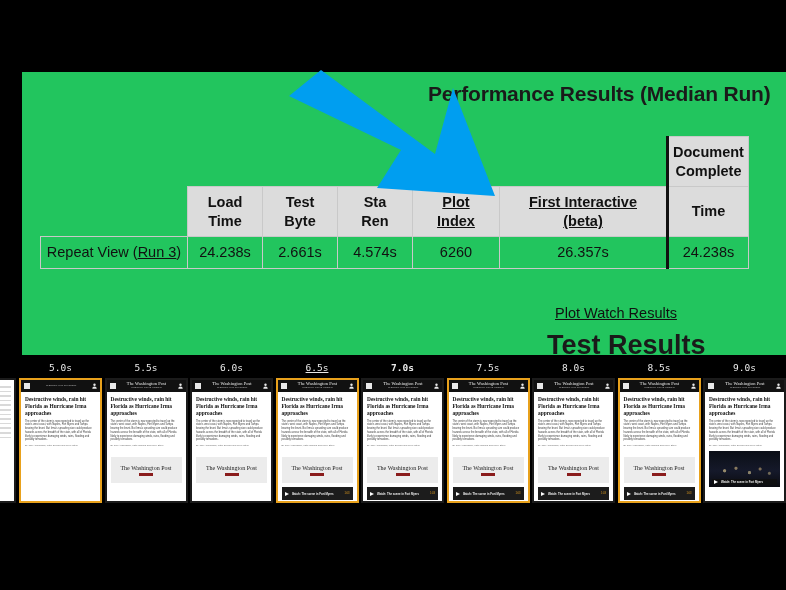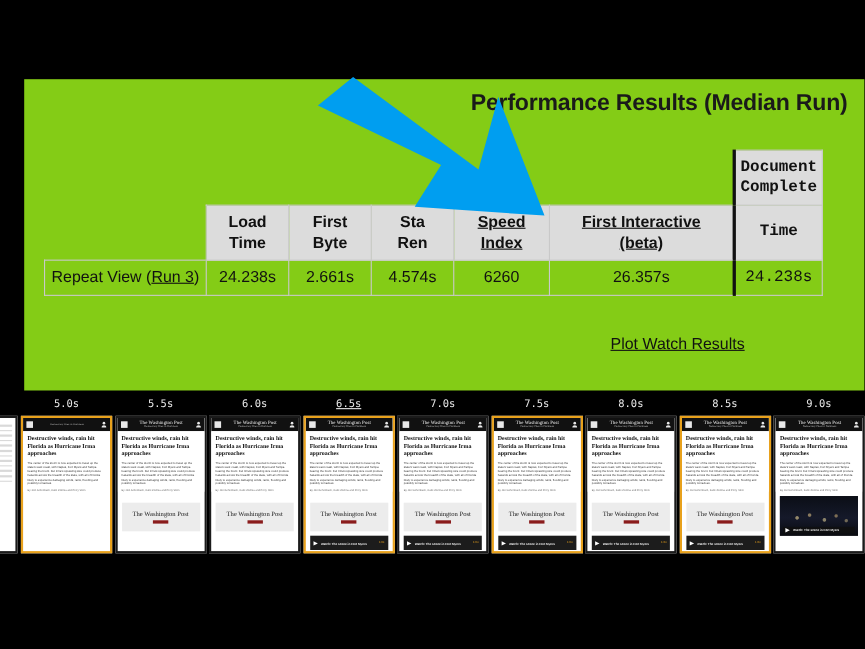--- a/index.html
+++ b/index.html
@@ -7,21 +7,21 @@
     width:786px;height:590px;overflow:hidden;
     background:#000;
     font-family:"Liberation Sans", sans-serif;
     -webkit-font-smoothing:antialiased;
   }
   .stage{position:relative;width:786px;height:590px;background:#000;overflow:hidden;}
 
   
   .page-panel{
     position:absolute;left:22px;top:72px;width:764px;height:283px;
-    background:#84cc16;overflow:hidden;
+    background:#22c55e;overflow:hidden;
   }
 
   .perf-title{
     position:absolute;left:406px;top:10px;
     font-size:21px;font-weight:bold;color:#1a1a1a;
     white-space:nowrap;letter-spacing:-0.2px;
   }
 
   
   .res-table{
@@ -42,21 +42,21 @@
     background:#dcdcdc;
     font-weight:bold;
     color:#111;
   }
   .corner-cell{border:none !important;background:transparent !important;}
   .grp-cell{background:#dcdcdc;font-weight:bold;}
   .col-label{width:138px;text-align:left;padding-left:12px;}
   .col-num{width:66px;}
   .col-si{width:78px;}
   .col-fi{width:158px;}
-  .col-doc{width:70px;font-family:Liberation Mono, monospace;}
+  .col-doc{width:70px;}
   .thick-l{border-left:3px solid #111 !important;}
   .lnk{color:#111;text-decoration:underline;}
   .u{text-decoration:underline;}
   .rowlabel{text-align:center;padding:8px 10px;line-height:1.3;}
 
   .plot-link{
     position:absolute;left:533px;top:233px;
     font-size:14.5px;color:#111;text-decoration:underline;
     white-space:nowrap;cursor:pointer;
   }
@@ -168,29 +168,29 @@
           <th class="corner-cell col-fi"></th>
           <th class="grp-cell thick-l col-doc">Document Complete</th>
         </tr>
         <tr>
           <th class="corner-cell col-label"></th>
           <th class="col-num">
             <span>Load</span><br>
             <span>Time</span>
           </th>
           <th class="col-num">
-            <span>First</span><br>
+            <span>Test</span><br>
             <span>Byte</span>
           </th>
           <th class="col-num">
             <span>Sta</span><br>
             <span>Ren</span>
           </th>
           <th class="col-si">
-            <span class="u">Speed</span><br>
+            <span class="u">Plot</span><br>
             <span class="u">Index</span>
           </th>
           <th class="col-fi">
             <span class="u">First Interactive</span><br>
             <span class="u">(beta)</span>
           </th>
           <th class="thick-l col-doc">Time</th>
         </tr>
       </thead>
       <tbody>
@@ -203,20 +203,21 @@
           <td class="col-num">4.574s</td>
           <td class="col-si">6260</td>
           <td class="col-fi">26.357s</td>
           <td class="thick-l col-doc">24.238s</td>
         </tr>
       </tbody>
     </table>
 
     <div class="plot-link">Plot Watch Results</div>
 
+    <div class="test-results">Test Results</div>
   </div>
 
   <svg class="arrow" viewBox="0 0 220 145">
     <polygon points="4,28 36,2 150,86 168,20 210,128 92,120 116,82" fill="#009EF0"></polygon>
   </svg>
 
   <div class="filmstrip">
 
     <div class="edge-frame" style="left:-8px;">
       <div class="edge-lines">
@@ -312,21 +313,21 @@
           <div class="flogo">
             <span class="lt">The Washington Post</span>
             <span class="lb"></span>
           </div>
           <div class="fvideo">
             <span class="ply"></span>
             <span class="vtxt">Watch: The scene in Fort Myers</span>
             <span class="vdur">1:03</span>
           </div>
         </div>
-        <div class="ftime" style="left: 372.5px;">7.0s</div>
+        <div class="ftime" style="left: 372.5px; font-weight: bold;">7.0s</div>
         <div class="frame plain" style="left: 361px;">
           <div class="fhead">
             <span class="burger"></span>
             <span class="fmast">The Washington Post<small>Democracy Dies in Darkness</small></span>
             <svg class="fuser" viewBox="0 0 10 12">
               <circle cx="5" cy="3.4" r="2.4" fill="#e8e8e8"></circle>
               <path d="M0.6 11.4c0-2.6 2-4.2 4.4-4.2s4.4 1.6 4.4 4.2z" fill="#e8e8e8"></path>
             </svg>
           </div>
           <div class="fbody">

